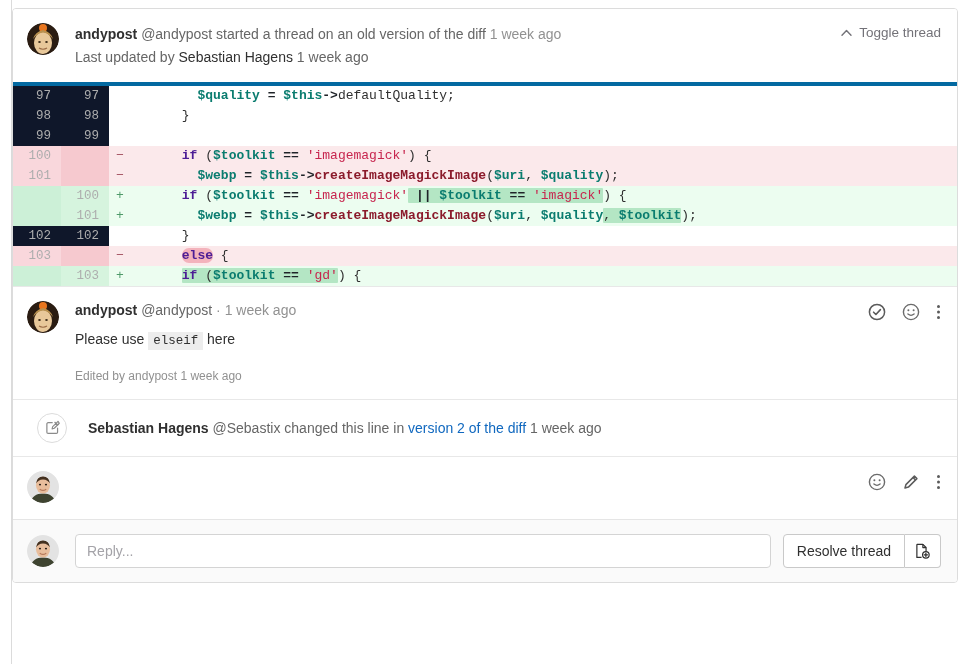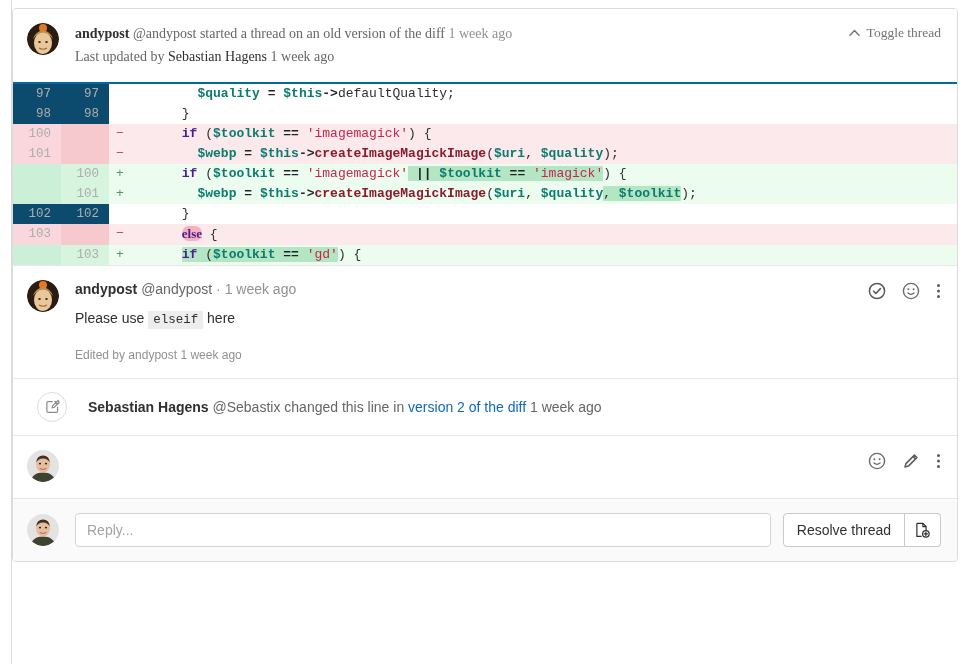--- a/index.html
+++ b/index.html
@@ -37,24 +37,23 @@
     border: 1px solid #dcdcdc;
     border-radius: 4px;
     overflow: hidden;
   }
 
   
   .thread-header {
     display: flex;
     align-items: flex-start;
     padding: 14px 16px 14px 14px;
-    border-bottom: 2px solid #0369a1;
+    border-bottom: 4px solid #0369a1;
     background: #fff;
     min-height: 74px;
-    font-family: Liberation Serif, serif;
   }
   .avatar {
     flex: 0 0 auto;
     border-radius: 50%;
     overflow: hidden;
     background: #f0f0f0;
   }
   .avatar svg { display: block; }
   .av-32 { width: 32px; height: 32px; }
 
@@ -127,35 +126,35 @@
     user-select: none;
   }
   .code {
     white-space: pre;
     line-height: 20px;
     padding-left: 4px !important;
     overflow: hidden;
   }
 
   tr.ctx td { background: #fff; }
-  tr.ctx td.ln { background: #0c4a6e; }
+  tr.ctx td.ln { background: #0f172a; }
 
   tr.del td { background: #fbe9eb; }
   tr.del td.ln { background: #f9d7dc; }
   tr.del td.sign { background: #fbe9eb; color: #a35160; }
 
   tr.add td { background: #ecfdf0; }
   tr.add td.ln { background: #d6f4de; }
   tr.add td.sign { background: #ecfdf0; color: #4e9a69; }
   tr.del td.ln.blank { background: #f6c9cf; }
   tr.add td.ln.blank { background: #ccf0d7; }
 
   
   .w-add { background: #b4e6c4; border-radius: 1px; }
-  .w-del { background: #f3b3bc; border-radius: 7px; font-family: Liberation Serif, serif; }
+  .w-del { background: #f3b3bc; border-radius: 7px; }
 
   
   .k  { color: #4c1d95; font-weight: bold; }      
   .v  { color: #0a7c6f; font-weight: bold; }      
   .s  { color: #c7254e; }                          
   .fn { color: #8b1a2b; font-weight: bold; }       
   .op { color: #1f2328; font-weight: bold; }       
   .p  { color: #303030; }                          
 
   
@@ -355,20 +354,26 @@
           <td class="code"><span class="p">        </span><span class="v">$quality</span><span class="p"> </span><span class="op">=</span><span class="p"> </span><span class="v">$this</span><span class="op">-&gt;</span><span class="p">defaultQuality;</span></td>
         </tr>
 
         <tr class="ctx">
           <td class="ln">98</td>
           <td class="ln">98</td>
           <td class="sign"></td>
           <td class="code"><span class="p">      }</span></td>
         </tr>
 
+        <tr class="ctx">
+          <td class="ln">99</td>
+          <td class="ln">99</td>
+          <td class="sign"></td>
+          <td class="code"><span class="p"> </span></td>
+        </tr>
 
         <tr class="del">
           <td class="ln">100</td>
           <td class="ln blank"></td>
           <td class="sign">−</td>
           <td class="code"><span class="p">      </span><span class="k">if</span><span class="p"> (</span><span class="v">$toolkit</span><span class="p"> </span><span class="op">==</span><span class="p"> </span><span class="s">'imagemagick'</span><span class="p">) {</span></td>
         </tr>
 
         <tr class="del">
           <td class="ln">101</td>

